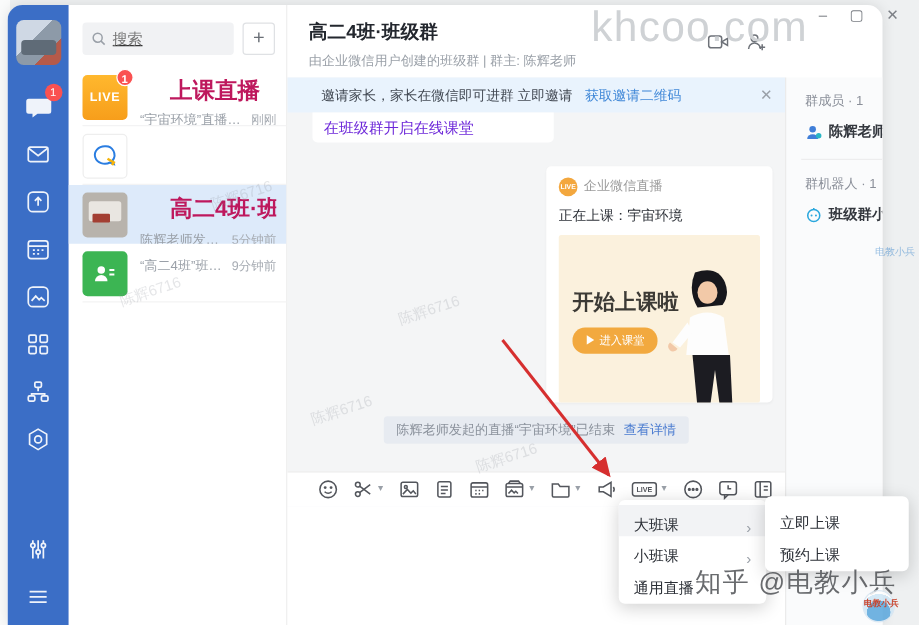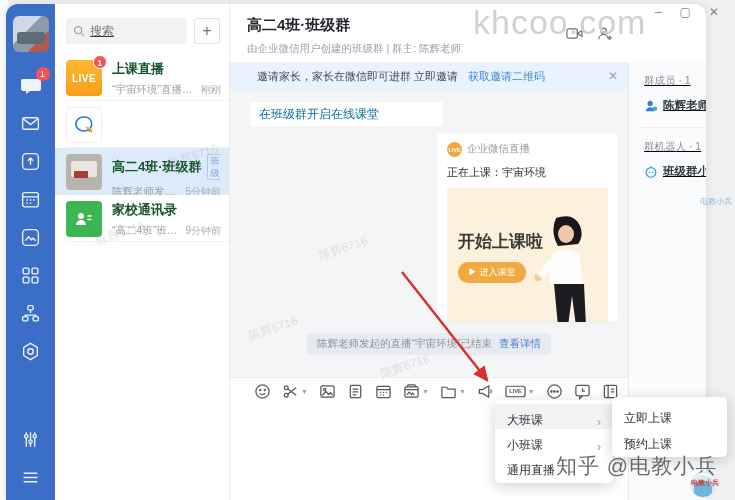--- a/index.html
+++ b/index.html
@@ -39,43 +39,43 @@
     display:flex; align-items:center; justify-content:center; letter-spacing:.5px;}
   .ci-badge { position:absolute; top:-5px; right:-5px; min-width:14px; height:14px; border-radius:8px; background:#fa5151;
     color:#fff; font-size:9px; line-height:14px; text-align:center; padding:0 3px; border:1px solid #fff;}
   .ci-wecom { background:#fff; border:1px solid #eee; display:flex; align-items:center; justify-content:center; }
   .ci-photo { background:#b8b3ac; overflow:hidden; position:relative;}
   .ci-photo i{position:absolute;left:5px;top:7px;width:26px;height:16px;background:#e9e6e1;border-radius:2px;display:block;}
   .ci-photo b{position:absolute;left:8px;top:17px;width:14px;height:7px;background:#a33f33;border-radius:1px;display:block;}
   .ci-contacts { background:#3cb553; display:flex; align-items:center; justify-content:center; }
   .ci-main { flex:1; padding-left:10px; overflow:hidden; }
   .ci-top { display:flex; align-items:center; }
-  .ci-title { font-size:13px; color:#14532d; font-weight:bold; white-space:nowrap; }
+  .ci-title { font-size:18px; color:#be185d; font-weight:bold; white-space:nowrap;margin-left:24px; }
   .ci-tag { margin-left:5px; font-size:9px; color:#7ba0d8; border:1px solid #aec8ec; border-radius:2px; padding:0 3px; line-height:12px; }
   .ci-sub-row { display:flex; margin-top:5px; }
   .ci-sub { flex:1; font-size:10.5px; color:#9aa0a8; white-space:nowrap; overflow:hidden; text-overflow:ellipsis; }
   .ci-time { font-size:10px; color:#a7acb3; margin-left:5px; flex:none; }
   .ci-sep { position:absolute; left:11px; right:0; bottom:0; border-bottom:1px solid #f3f3f4; }
 
   
   .main { position:absolute; left:224px; top:0; width:398px; height:100%; background:#f4f5f6; }
   .chat-header { position:absolute; left:0; top:0; width:100%; height:58px; background:#fff; padding:12px 0 0 17px; }
   .chat-title { font-size:15px; font-weight:bold; color:#23272e; }
   .chat-sub { font-size:10.5px; color:#9aa0a8; margin-top:7px; }
   .header-actions { position:absolute; right:14px; top:22px; display:flex; gap:14px; }
   .header-actions svg { stroke:#6e7279; fill:none; stroke-width:1.3; }
 
   .invite-banner { position:absolute; left:0; top:58px; width:100%; height:28px; background:#e9f3fd;
     display:flex; align-items:center; padding:0 10px 0 27px; font-size:11px; color:#434a54; }
   .invite-link { color:#4289d8; margin-left:10px; cursor:pointer; }
   .banner-close { margin-left:auto; color:#9aa0a8; font-size:12px; cursor:pointer; }
 
   .chat-scroll { position:absolute; left:0; top:86px; width:100%; bottom:123px; }
-  .partial-card { position:absolute; left:20px; top:12px; width:193px; height:24px; background:#fff;
-    border-radius:0 0 4px 4px; font-size:12px; color:#0369a1; line-height:24px; padding-left:9px; }
+  .partial-card { position:absolute; left:20px; top:0; width:193px; height:24px; background:#fff;
+    border-radius:0 0 4px 4px; font-size:12px; color:#6d28d9; line-height:24px; padding-left:9px; }
 
   .live-card { position:absolute; left:207px; top:43px; width:181px; height:189px; background:#fff;
     border-radius:4px; padding:9px 10px; box-shadow:0 1px 2px rgba(0,0,0,.04); }
   .lc-src { display:flex; align-items:flex-start; }
   .lc-badge { width:15px; height:15px; border-radius:50%; background:#f3a73e; color:#fff; font-size:5.5px; font-weight:bold;
     display:flex; align-items:center; justify-content:center; margin-right:5px; flex:none;}
   .lc-src-label { font-size:10.5px; color:#9b9b9b; }
   .lc-status { font-size:11px; color:#2b2f36; margin-top:8px; }
   .lc-img { position:relative; margin-top:8px; height:134px; background:#fbf1dd; border-radius:2px; overflow:hidden; }
   .lc-headline { position:absolute; left:11px; top:42px; font-size:17px; font-weight:bold; color:#3c3a35; }
@@ -90,21 +90,21 @@
   .toolbar { position:absolute; left:0; bottom:95px; width:100%; height:28px; background:#fff; border-top:1px solid #ececec;
     display:flex; align-items:center; padding:0 14px 0 24px; }
   .tb { display:flex; align-items:center; margin-right:11px; cursor:pointer; }
   .tb svg { stroke:#53565c; fill:none; stroke-width:1.3; }
   .tb .caret { font-size:7px; color:#9aa0a8; margin-left:2px; }
   .tb-gap { flex:1; }
   .tb-live-label { font-size:6px; font-weight:bold; fill:#53565c; stroke:none; }
   .input-area { position:absolute; left:0; bottom:0; width:100%; height:95px; background:#fff; }
 
   
-  .side-panel { position:absolute; left:622px; top:58px; width:78px; bottom:0; background:#fafbfc; border-left:1px solid #ebebeb; padding:12px 0 0 15px; overflow:hidden;text-decoration:underline; }
+  .side-panel { position:absolute; left:622px; top:58px; width:78px; bottom:0; background:#fafbfc; border-left:1px solid #ebebeb; padding:12px 0 0 15px; overflow:hidden; }
   .sp-header { font-size:10.5px; color:#8a8f99; margin-bottom:10px; white-space:nowrap; }
   .sp-row { display:flex; align-items:center; margin-bottom:14px; white-space:nowrap; }
   .sp-row svg { flex:none; margin-right:5px; }
   .sp-name { font-size:11.5px; color:#33373e; font-weight:bold; }
   .sp-divider { width:70px; border-top:1px solid #ededee; margin:2px 0 12px -3px; }
 
   
   .menu { position:absolute; background:#fff; border-radius:5px; box-shadow:0 3px 14px rgba(0,0,0,.18); padding:4px 0; z-index:60; }
   .menu1 { left:495px; top:400px; width:118px; }
   .menu2 { left:612px; top:397px; width:115px; }
@@ -259,23 +259,20 @@
 
       <div class="chat-item">
         <div class="ci-icon ci-contacts">
           <svg width="22" height="22" viewBox="0 0 22 22">
             <circle cx="8" cy="8" r="3" fill="#fff"></circle>
               <path d="M3 17 a5 5 0 0 1 10 0 z" fill="#fff"></path>
             <path d="M14.5 8 h4 M14.5 11.5 h4" stroke="#fff" stroke-width="1.6"></path>
           </svg>
         </div>
         <div class="ci-main">
-          <div class="ci-top">
-              <span class="ci-title">家校通讯录</span>
-            </div>
           <div class="ci-sub-row">
             <span class="ci-sub">“高二4班”班级群已...</span>
             <span class="ci-time">9分钟前</span>
           </div>
         </div>
         <div class="ci-sep"></div>
       </div>
     </div>
 
     <div class="main">

